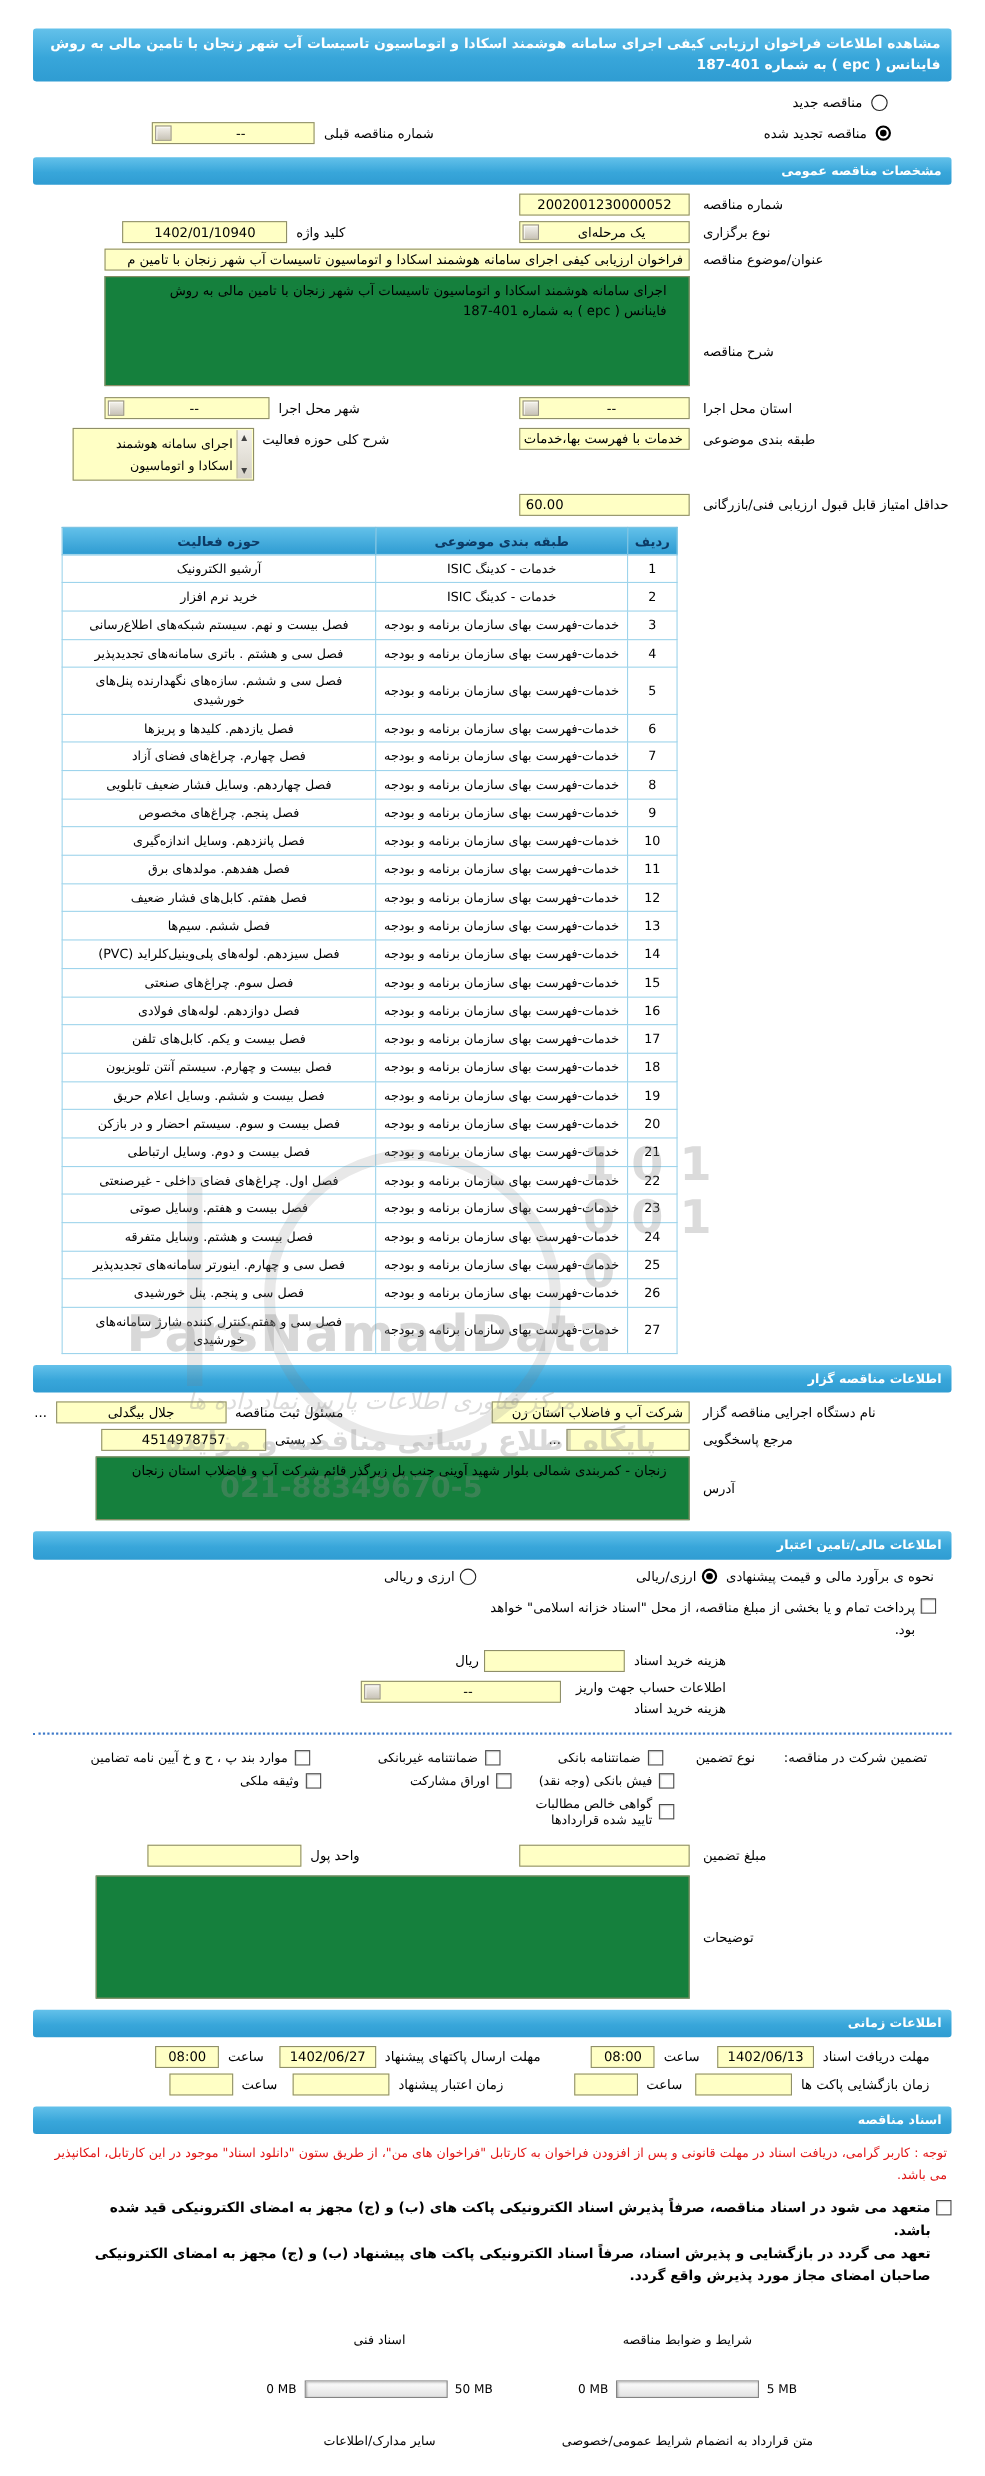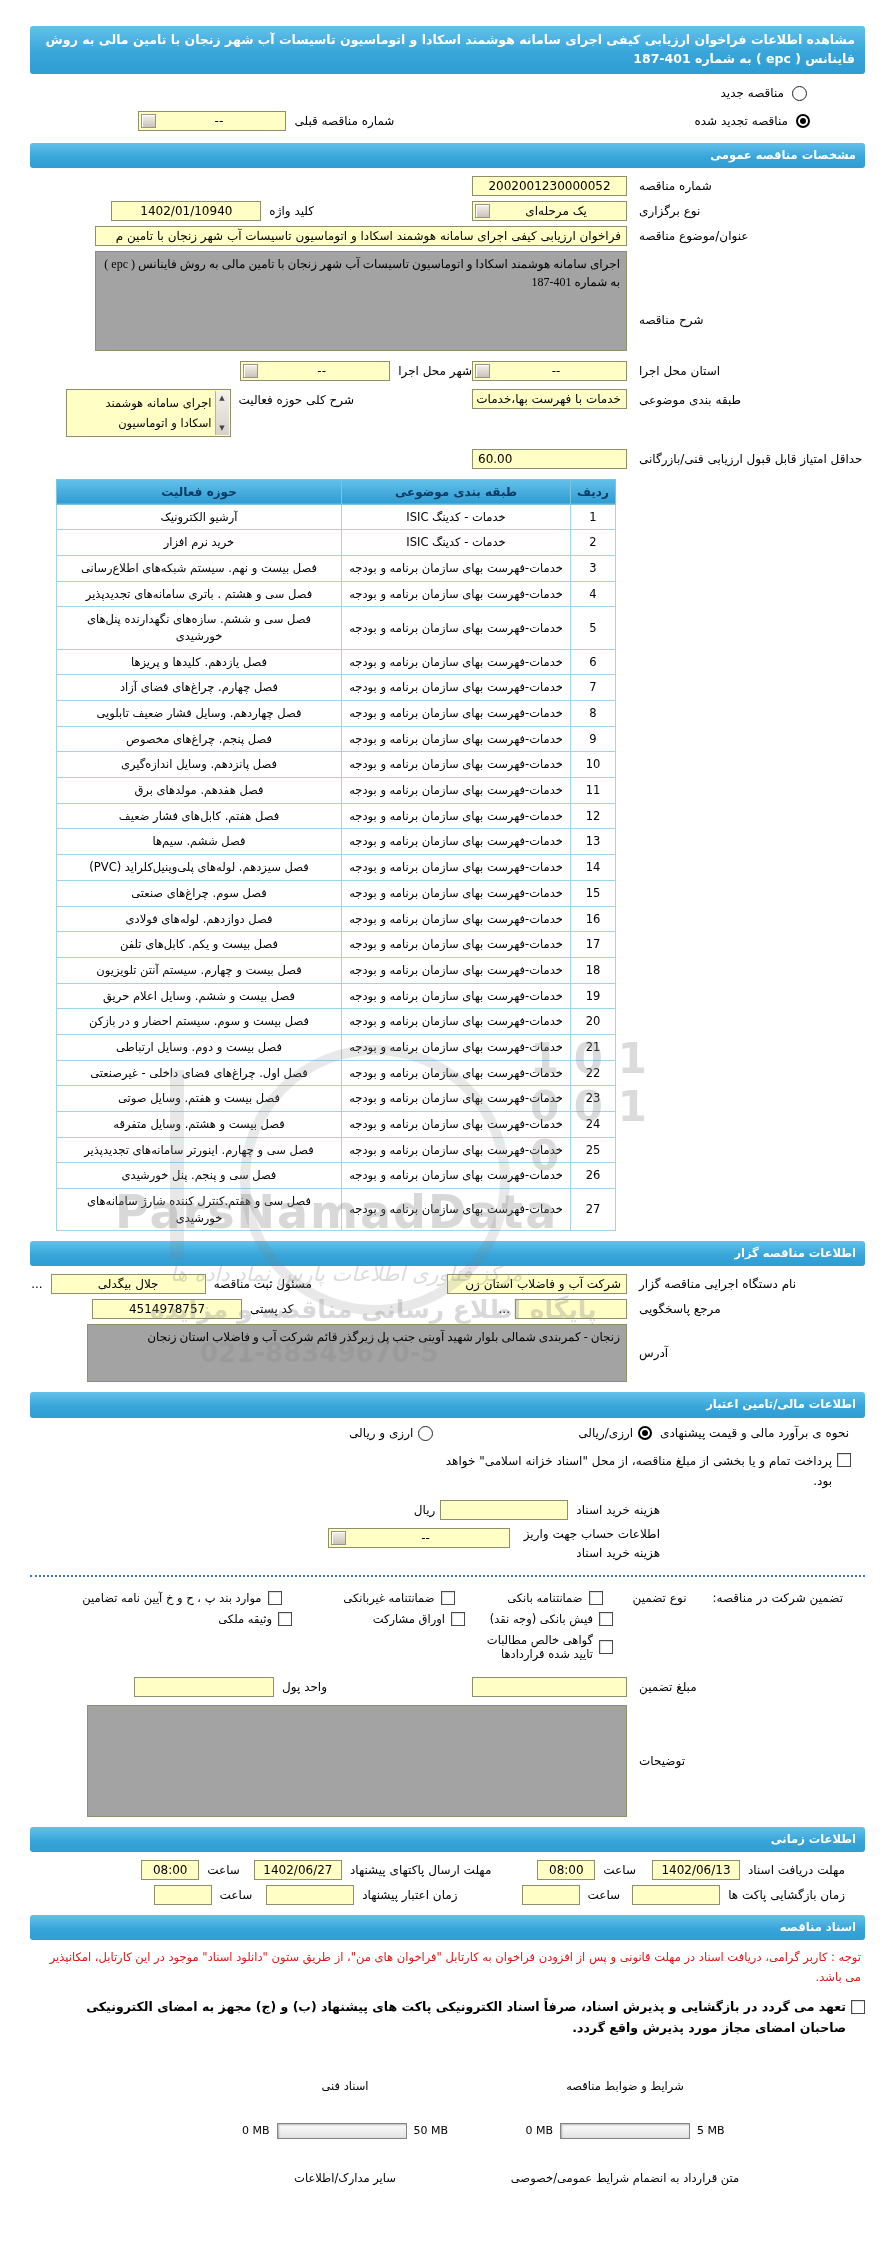--- a/index.html
+++ b/index.html
@@ -18,22 +18,22 @@
   .flabel{width:238px;box-sizing:border-box;padding-left:12px;text-align:left;flex:none;}
   .lbl{white-space:nowrap;}
   .inp{
     background:#ffffc5;border:1px solid #8f8f69;height:20px;box-sizing:border-box;
     display:flex;align-items:center;justify-content:center;padding:0 5px;font-size:12px;
     overflow:hidden;white-space:nowrap;flex:none;
   }
   .inp.left{justify-content:flex-start;direction:ltr;}
   .inp.txt{justify-content:flex-start;}
   .tarea{
-    background:#a3a3a3;border:1px solid #8f8f69;box-sizing:border-box;
-    padding:3px 6px;font-size:12px;overflow:hidden;flex:none;line-height:1.55;font-family:Liberation Serif, serif;
+    background:#15803d;border:1px solid #8f8f69;box-sizing:border-box;
+    padding:3px 20px;font-size:12px;overflow:hidden;flex:none;line-height:1.55;
   }
   .combo{position:relative;padding-left:18px;}
   .combo::after{
     content:"";position:absolute;left:2px;top:2px;bottom:2px;width:13px;
     background:linear-gradient(180deg,#f4f2ec,#c8c3b8);border:1px solid #98938a;
     box-shadow:inset 1px 1px 0 #fff;
   }
   .radio{width:13px;height:13px;border:1px solid #222;border-radius:50%;background:#fff;flex:none;display:inline-block;}
   .radio.checked{border:2px solid #000;position:relative;width:14px;height:14px;box-sizing:border-box;}
   .radio.checked::after{content:"";position:absolute;inset:2px;background:#000;border-radius:50%;}
@@ -115,21 +115,21 @@
     <span class="flabel">عنوان/موضوع مناقصه</span>
     <div class="inp txt" style="width:532px;">فراخوان ارزیابی کیفی اجرای سامانه هوشمند اسکادا و اتوماسیون تاسیسات آب شهر زنجان با تامین م</div>
   </div>
   <div class="frow" style="align-items:flex-end;">
     <span class="flabel" style="align-self:flex-end;margin-bottom:24px;">شرح مناقصه</span>
     <div class="tarea" style="width:532px;height:100px;">اجرای سامانه هوشمند اسکادا و اتوماسیون تاسیسات آب شهر زنجان با تامین مالی به روش فاینانس ( epc ) به شماره 401-187</div>
   </div>
   <div class="frow" style="margin-top:10px;">
     <span class="flabel">استان محل اجرا</span>
     <div class="inp combo" style="width:155px;">--</div>
-    <span class="lbl" style="">شهر محل اجرا</span>
+    <span class="lbl" style="margin-right:145px;">شهر محل اجرا</span>
     <span class="gap8"></span>
     <div class="inp combo" style="width:150px;">--</div>
   </div>
   <div class="frow" style="align-items:flex-start;margin-top:8px;">
     <span class="flabel" style="margin-top:4px;">طبقه بندی موضوعی</span>
     <div class="inp txt" style="width:155px;">خدمات با فهرست بها،خدمات</div>
     <span class="lbl" style="margin-right:118px;margin-top:4px;">شرح کلی حوزه فعالیت</span>
     <span class="gap8"></span>
     <div class="listbox">
       <div class="sb">
@@ -434,20 +434,21 @@
     <span class="gap8"></span>
     <div class="inp" style="width:58px;"></div>
   </div>
 
   <div class="bar">اسناد مناقصه</div>
   <div class="note-red" style="margin:6px 4px 10px 4px;">توجه : کاربر گرامی، دریافت اسناد در مهلت قانونی و پس از افزودن فراخوان به کارتابل "فراخوان های من"، از طریق ستون "دانلود اسناد" موجود در این کارتابل، امکانپذیر می باشد.</div>
   <div class="frow" style="align-items:flex-start;margin-top:8px;">
     <span class="checkbox" style="margin-top:3px;"></span>
     <span class="gap5"></span>
     <div style="width:780px;">
+      <div class="commit">متعهد می شود در اسناد مناقصه، صرفاً پذیرش اسناد الکترونیکی پاکت های (ب) و (ج) مجهز به امضای الکترونیکی قید شده باشد.</div>
       <div class="commit">تعهد می گردد در بازگشایی و پذیرش اسناد، صرفاً اسناد الکترونیکی پاکت های پیشنهاد (ب) و (ج) مجهز به امضای الکترونیکی صاحبان امضای مجاز مورد پذیرش واقع گردد.</div>
     </div>
   </div>
 
   <div class="uprow" style="margin-top:26px;">
       <div class="up-item">
         <div class="up-label">شرایط و ضوابط مناقصه</div>
         <div class="up-bar-row">
           <span>0 MB</span>
           <div class="pbar"></div>

